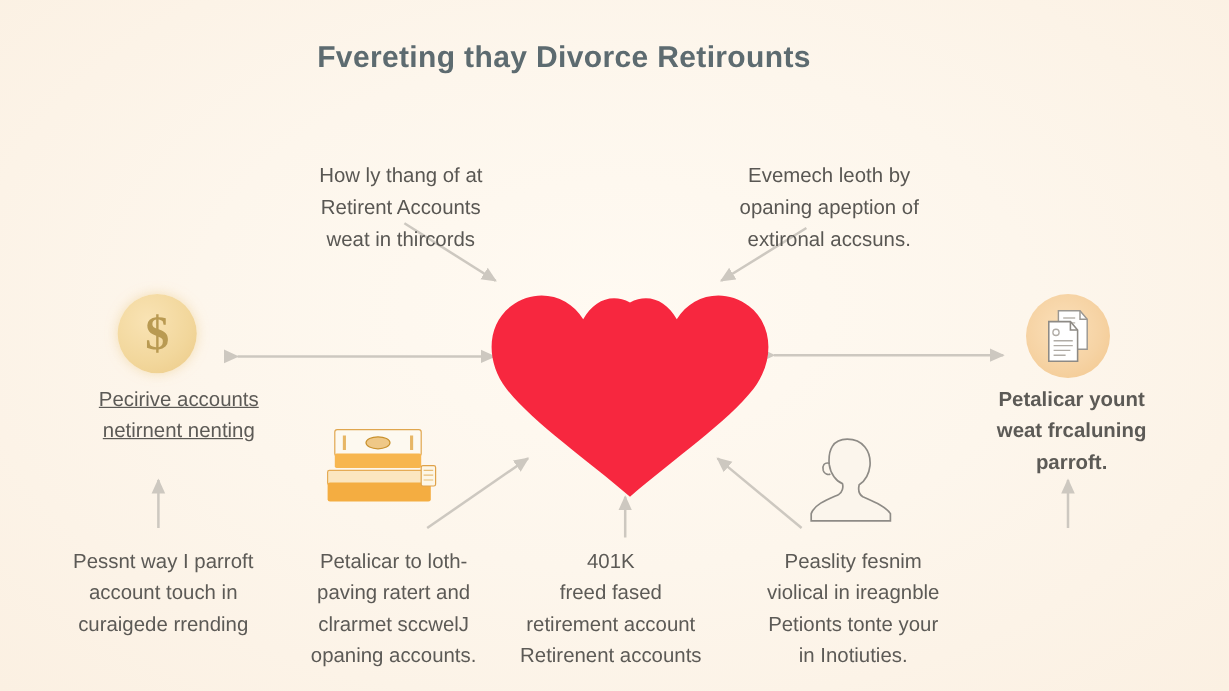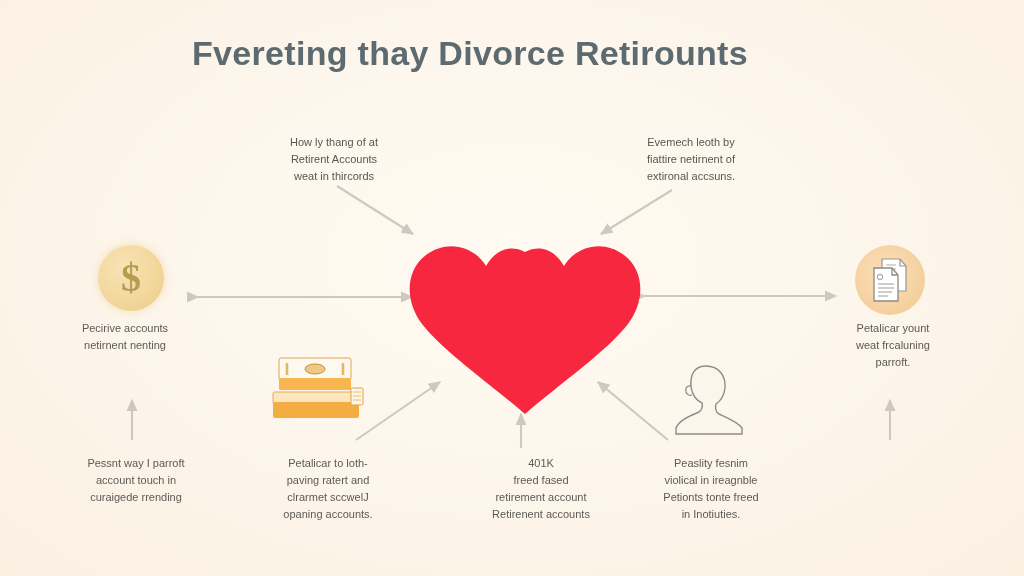--- a/index.html
+++ b/index.html
@@ -19,21 +19,21 @@
     height: 576px;
     background: radial-gradient(ellipse at 50% 45%, #fffaf2 0%, #fdf6ec 48%, #fbf0e2 100%);
     overflow: hidden;
   }
   .title {
     position: absolute;
     left: 0;
     top: 34px;
     width: 940px;
     text-align: center;
-    font-size: 34px;
+    font-size: 25px;
     font-weight: bold;
     letter-spacing: 0.3px;
     color: #5d6b70;
   }
 
   
   #links {
     position: absolute;
     left: 0;
     top: 0;
@@ -78,21 +78,21 @@
     background: radial-gradient(circle at 45% 42%, #fbe0ba 0%, #f6d3a4 55%, #f2c68c 100%);
     display: flex;
     align-items: center;
     justify-content: center;
   }
 
   
   .caption {
     position: absolute;
     text-align: center;
-    font-size: 11px;
+    font-size: 17px;
     line-height: 1.55;
     color: #5c5a56;
     white-space: pre-line;
   }
   .caption.top-note {
     color: #595753;
   }
 </style>
 </head>
 <body>
@@ -184,43 +184,43 @@
                C30,48 31,44 30,41 C25,39 20,33 19,25 C18,13 22,4 34,4 Z" fill="#fbf5ec" stroke="#8e8b86" stroke-width="1.4"></path>
       <path d="M19,24 C15,23 13,26 14,30 C15,33 18,34 20,33" fill="none" stroke="#8e8b86" stroke-width="1.3"></path>
     </svg>
   </div>
 
   <div class="caption top-note" style="left:248px; top:134px; width:172px;">How ly thang of at
 Retirent Accounts
 weat in thircords</div>
 
   <div class="caption top-note" style="left:600px; top:134px; width:182px;">Evemech leoth by
-fiattire netirnent of
+opaning apeption of
 extironal accsuns.</div>
 
-  <div class="caption" style="left:36px; top:320px; width:178px;">Pecirive accounts
+  <div class="caption" style="left:60px; top:320px; width:178px;text-decoration:underline;">Pecirive accounts
 netirnent nenting</div>
 
-  <div class="caption" style="left:800px; top:320px; width:186px;">Petalicar yount
+  <div class="caption" style="left:800px; top:320px; width:186px;font-weight:bold;">Petalicar yount
 weat frcaluning
 parroft.</div>
 
   <div class="caption" style="left:48px; top:455px; width:176px;">Pessnt way I parroft
 account touch in
 curaigede rrending</div>
 
   <div class="caption" style="left:240px; top:455px; width:176px;">Petalicar to loth-
 paving ratert and
 clrarmet sccwelJ
 opaning accounts.</div>
 
-  <div class="caption" style="left:452px; top:455px; width:178px;">401K
+  <div class="caption" style="left:420px; top:455px; width:178px;">401K
 freed fased
 retirement account
 Retirenent accounts</div>
 
   <div class="caption" style="left:622px; top:455px; width:178px;">Peaslity fesnim
 violical in ireagnble
-Petionts tonte freed
+Petionts tonte your
 in Inotiuties.</div>
 
 
 </div>
 
 </body></html>

